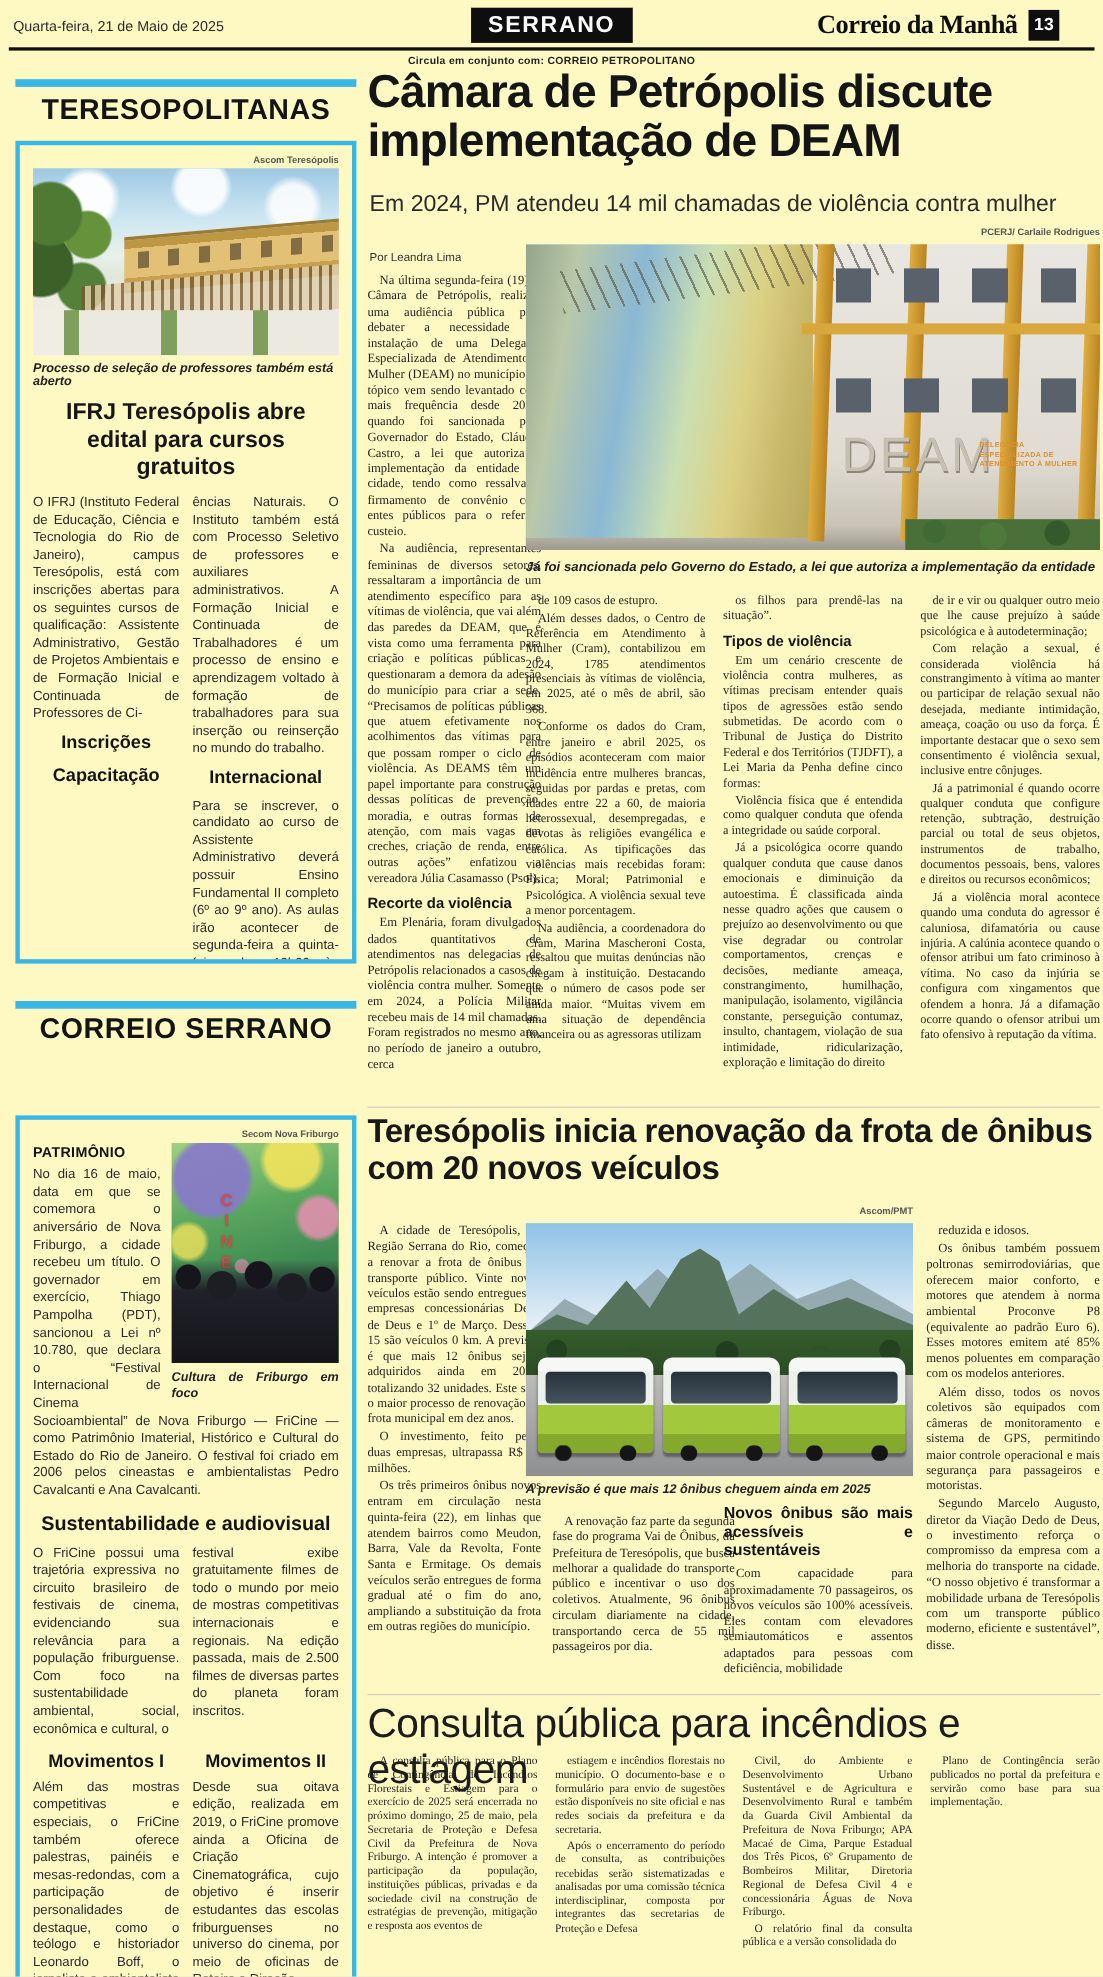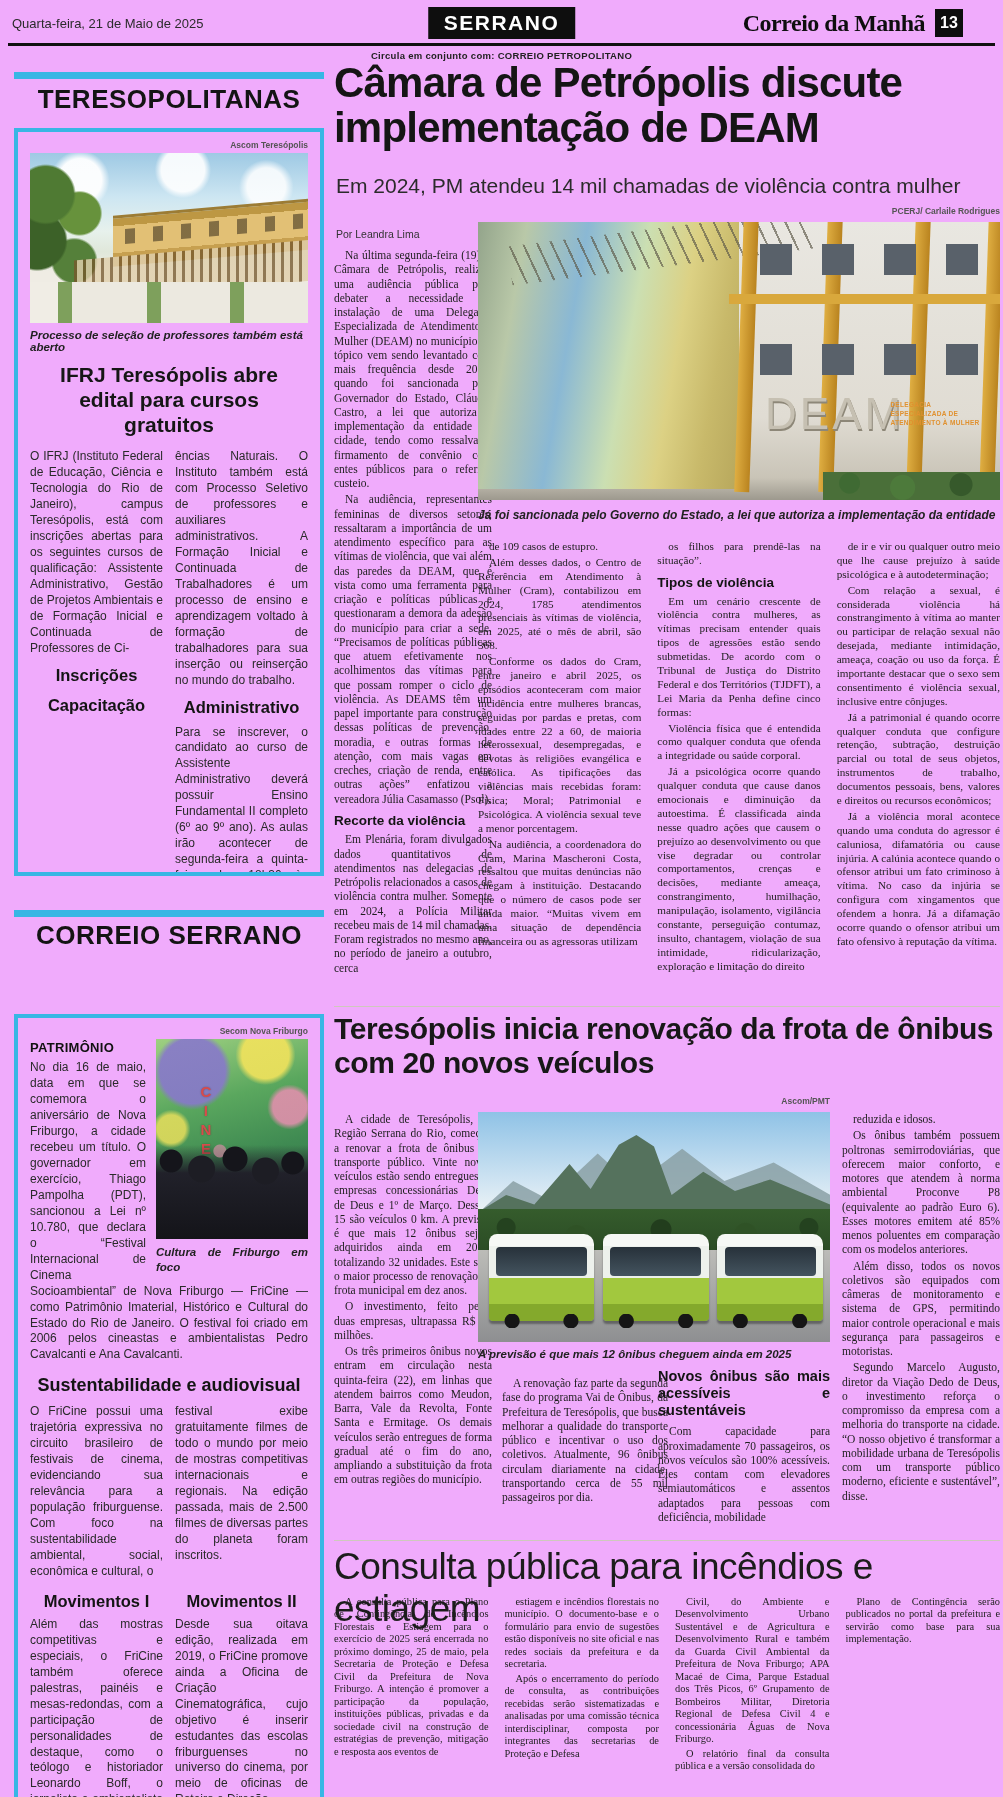--- a/index.html
+++ b/index.html
@@ -1,18 +1,18 @@
 <!DOCTYPE html>
 <html lang="pt-BR"><head>
 <meta charset="utf-8">
 <style>
   * { margin:0; padding:0; box-sizing:border-box; }
   html,body { background:#e8e2da; }
   .page { position:relative; width:1003px; height:1797px; margin:0 auto;
-          background:#f0abfc; font-family:"Liberation Sans", sans-serif;
+          background:#fef9c3; font-family:"Liberation Sans", sans-serif;
           color:#1f1f1f; overflow:hidden; }
 
   
   .hdr-date { position:absolute; left:12px; top:16px; font-size:13px; color:#2b2b2b; }
   .hdr-section { position:absolute; left:50%; top:7px; transform:translateX(-50%);
                  background:#0e0e0e; color:#fff; font-weight:700; font-size:21px;
                  letter-spacing:1.5px; padding:4px 16px; }
   .hdr-masthead { position:absolute; right:78px; top:10px;
                   font-family:"Liberation Serif", serif; font-weight:700;
                   font-size:24px; color:#0e0e0e; letter-spacing:-0.5px; }
@@ -210,21 +210,21 @@
     <div class="caption-sans">Processo de seleção de professores também está aberto</div>
     <h3 class="ifrj-headline">IFRJ Teresópolis abre edital para cursos gratuitos</h3>
     <div class="twocol">
       <div class="sans-col">
           <p>O IFRJ (Instituto Federal de Educação, Ciência e Tecnologia do Rio de Janeiro), campus Teresópolis, está com inscrições abertas para os seguintes cursos de qualificação: Assistente Administrativo, Gestão de Projetos Ambientais e de Formação Inicial e Continuada de Professores de Ci-</p>
           <h4>Inscrições</h4>
           <h4>Capacitação</h4>
         </div>
       <div class="sans-col">
           <p>ências Naturais. O Instituto também está com Processo Seletivo de professores e auxiliares administrativos. A Formação Inicial e Continuada de Trabalhadores é um processo de ensino e aprendizagem voltado à formação de trabalhadores para sua inserção ou reinserção no mundo do trabalho.</p>
-          <h4>Administrativo</h4>
+          <h4>Internacional</h4>
           <p>Para se inscrever, o candidato ao curso de Assistente Administrativo deverá possuir Ensino Fundamental II completo (6º ao 9º ano). As aulas irão acontecer de segunda-feira a quinta-feira, das 18h30 às 21h30.</p>
         </div>
     </div>
   </div>
 
   <div class="sec-bar" style="top:910px"></div>
   <h2 class="sec-title" style="top:920px">CORREIO SERRANO</h2>
   <div class="sec-box" style="top:1014px;height:826px">
     <div class="credit">Secom Nova Friburgo</div>
     <div class="patri">

